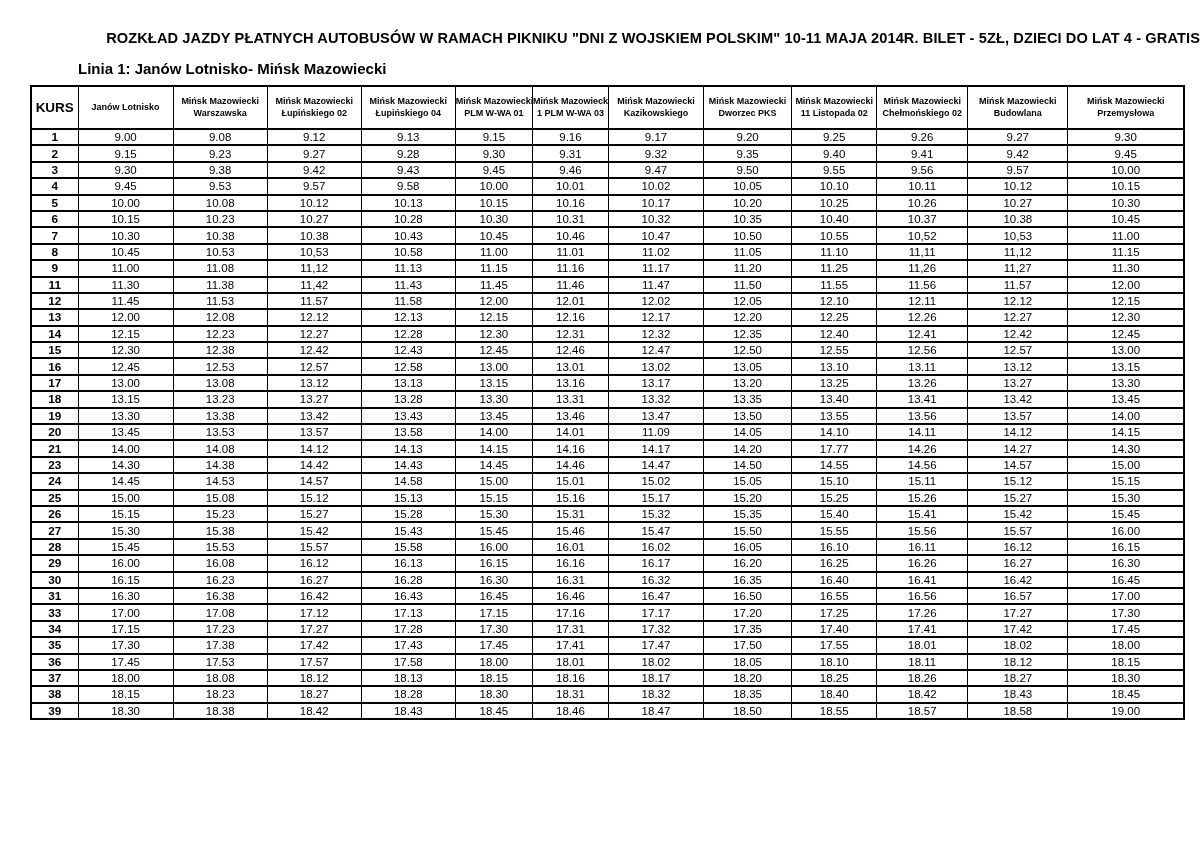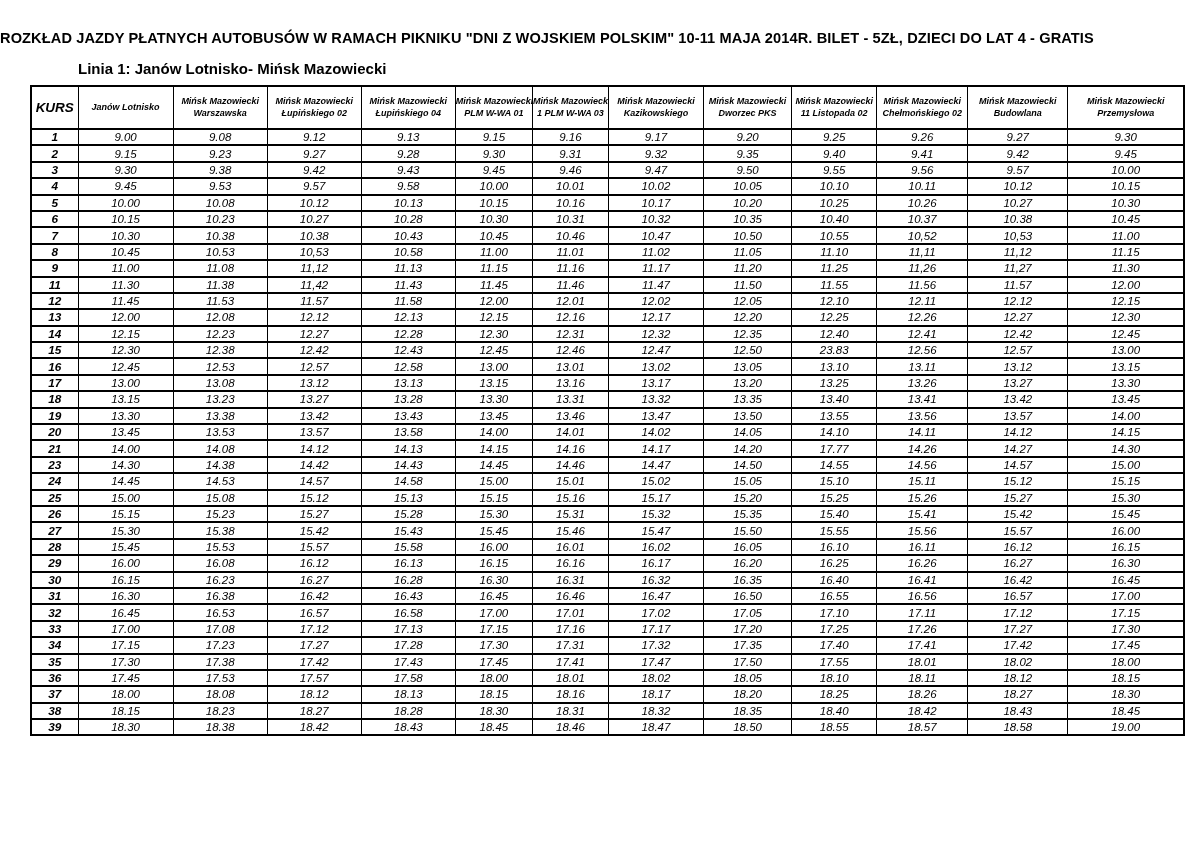--- a/index.html
+++ b/index.html
@@ -4,38 +4,37 @@
 <style>
   html,body{margin:0;padding:0;background:#ffffff;}
   body{
     width:1200px;height:849px;
     font-family:"Liberation Sans",sans-serif;
     color:#000;
     overflow:hidden;
   }
   .title{
     margin-top:30px;
-    text-align:left;
+    text-align:right;
     font-size:14.6px;
     font-weight:bold;
     letter-spacing:0.1px;
     white-space:nowrap;
   }
   .subtitle{
     margin:14px 0 8px 78px;
     font-size:15px;
     font-weight:bold;
   }
   table.timetable{
     margin-left:30px;
     width:1155px;
     border-collapse:collapse;
     table-layout:fixed;
     border:2px solid #000;
-    font-style:italic;
   }
   table.timetable th, table.timetable td{
     border-left:1px solid #000;
     border-right:1px solid #000;
     border-top:2px solid #000;
     border-bottom:2px solid #000;
     padding:0;
     text-align:center;
     vertical-align:middle;
     overflow:hidden;
@@ -333,21 +332,21 @@
       <tr>
         <th class="kurs">15</th>
         <td>12.30</td>
         <td>12.38</td>
         <td>12.42</td>
         <td>12.43</td>
         <td>12.45</td>
         <td>12.46</td>
         <td>12.47</td>
         <td>12.50</td>
-        <td>23.83</td>
+        <td>12.55</td>
         <td>12.56</td>
         <td>12.57</td>
         <td>13.00</td>
       </tr>
       <tr>
         <th class="kurs">16</th>
         <td>12.45</td>
         <td>12.53</td>
         <td>12.57</td>
         <td>12.58</td>
@@ -406,21 +405,21 @@
         <td>14.00</td>
       </tr>
       <tr>
         <th class="kurs">20</th>
         <td>13.45</td>
         <td>13.53</td>
         <td>13.57</td>
         <td>13.58</td>
         <td>14.00</td>
         <td>14.01</td>
-        <td>14.02</td>
+        <td>11.09</td>
         <td>14.05</td>
         <td>14.10</td>
         <td>14.11</td>
         <td>14.12</td>
         <td>14.15</td>
       </tr>
       <tr>
         <th class="kurs">21</th>
         <td>14.00</td>
         <td>14.08</td>
@@ -564,35 +563,20 @@
         <td>16.45</td>
         <td>16.46</td>
         <td>16.47</td>
         <td>16.50</td>
         <td>16.55</td>
         <td>16.56</td>
         <td>16.57</td>
         <td>17.00</td>
       </tr>
       <tr>
-        <th class="kurs">32</th>
-        <td>16.45</td>
-        <td>16.53</td>
-        <td>16.57</td>
-        <td>16.58</td>
-        <td>17.00</td>
-        <td>17.01</td>
-        <td>17.02</td>
-        <td>17.05</td>
-        <td>17.10</td>
-        <td>17.11</td>
-        <td>17.12</td>
-        <td>17.15</td>
-      </tr>
-      <tr>
         <th class="kurs">33</th>
         <td>17.00</td>
         <td>17.08</td>
         <td>17.12</td>
         <td>17.13</td>
         <td>17.15</td>
         <td>17.16</td>
         <td>17.17</td>
         <td>17.20</td>
         <td>17.25</td>

